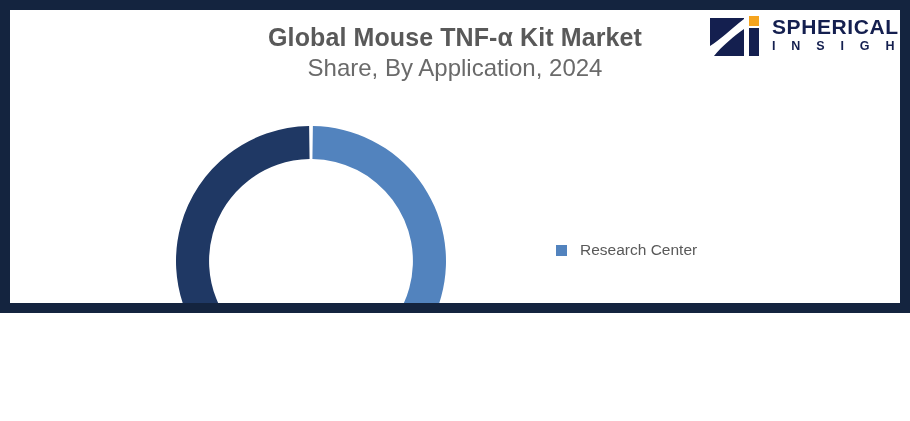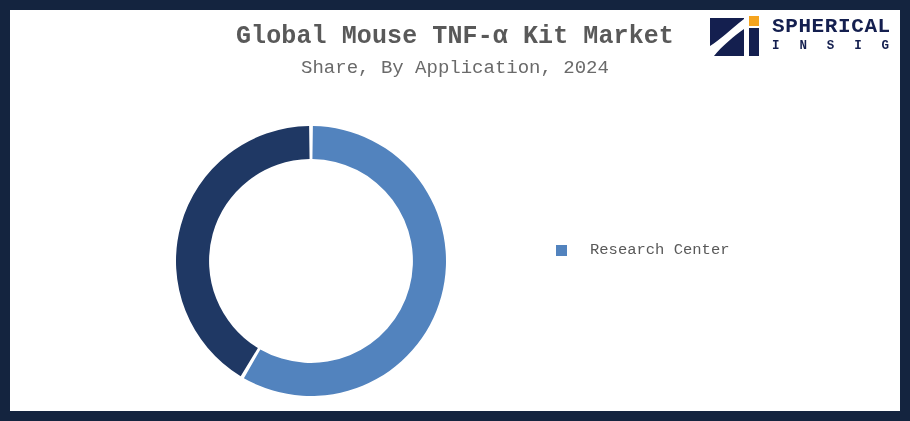--- a/index.html
+++ b/index.html
@@ -7,46 +7,45 @@
     padding: 0;
     background: #ffffff;
   }
   body {
     font-family: "Liberation Sans", sans-serif;
   }
 
   #frame {
     position: relative;
     width: 910px;
-    height: 421px;
+    height: 313px;
     box-sizing: border-box;
     background: #ffffff;
     border: 10px solid #14243f;
     overflow: hidden;
-    font-family: Liberation Mono, monospace;
   }
 
   
   #header-block {
     position: absolute;
     left: 0;
     top: 10px;
     width: 890px;
     text-align: center;
   }
   #chart-title {
     font-size: 25px;
     font-weight: bold;
     color: #595959;
     letter-spacing: 0.1px;
     line-height: 34px;
     white-space: nowrap;
   }
   #chart-subtitle {
-    font-size: 19px;
+    font-size: 24px;
     font-weight: normal;
     color: #6a6a6a;
     line-height: 28px;
     white-space: nowrap;
   }
 
   
   #logo {
     position: absolute;
     left: 690px;
@@ -101,21 +100,21 @@
     position: absolute;
     left: 546px;
     top: 231px;
     display: flex;
     align-items: center;
     gap: 14px;
   }
   .legend-item {
     display: flex;
     align-items: center;
-    gap: 23px;
+    gap: 13px;
     white-space: nowrap;
   }
   .legend-swatch {
     width: 11px;
     height: 11px;
     flex: none;
   }
   .legend-label {
     font-size: 15.5px;
     color: #595959;

